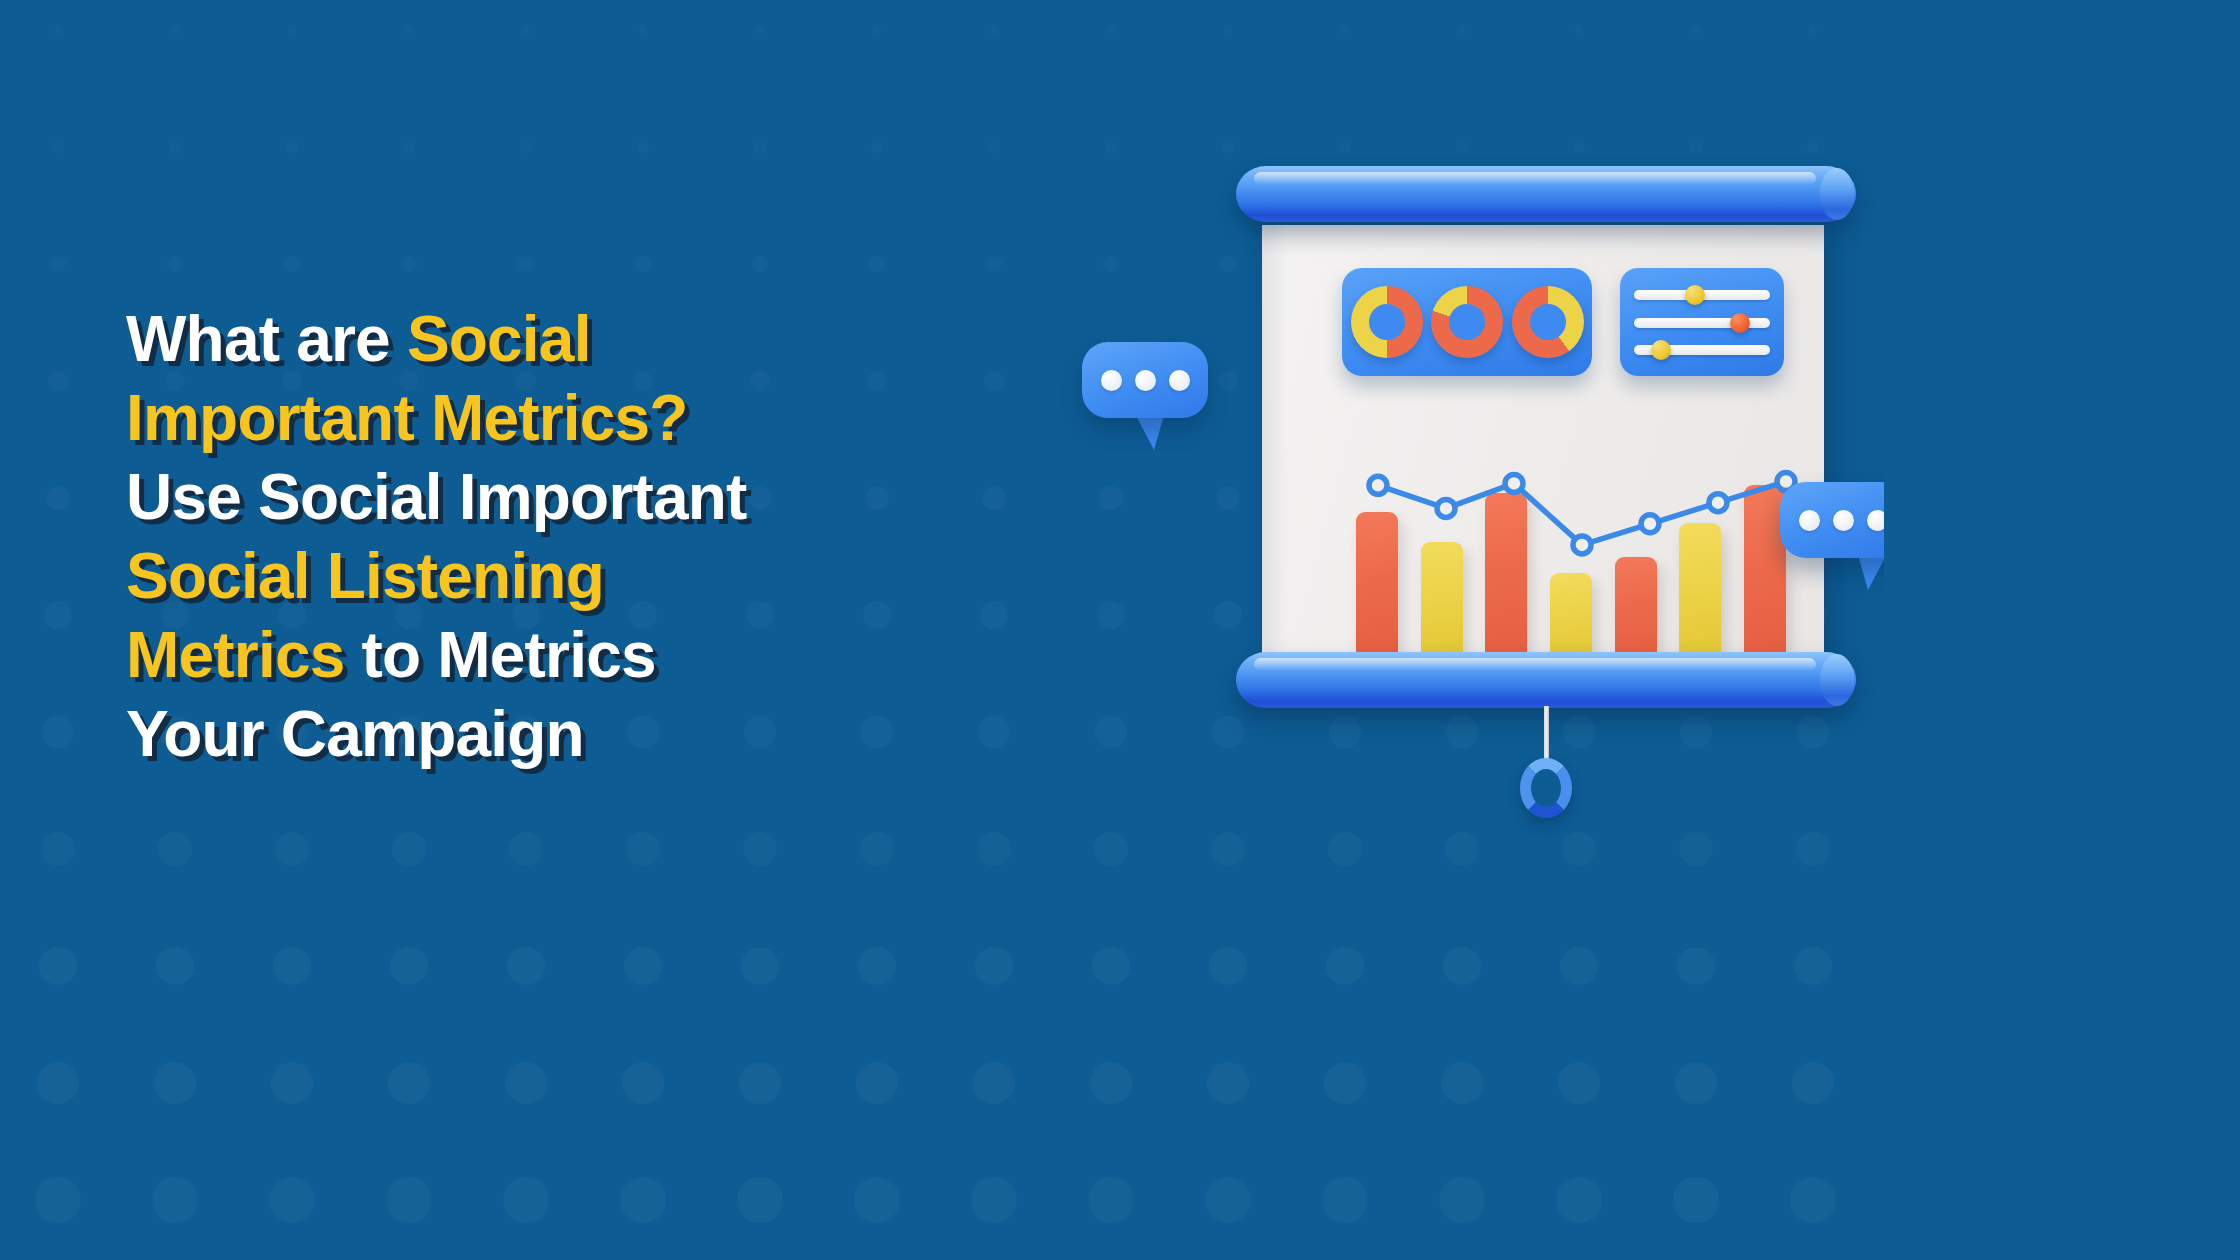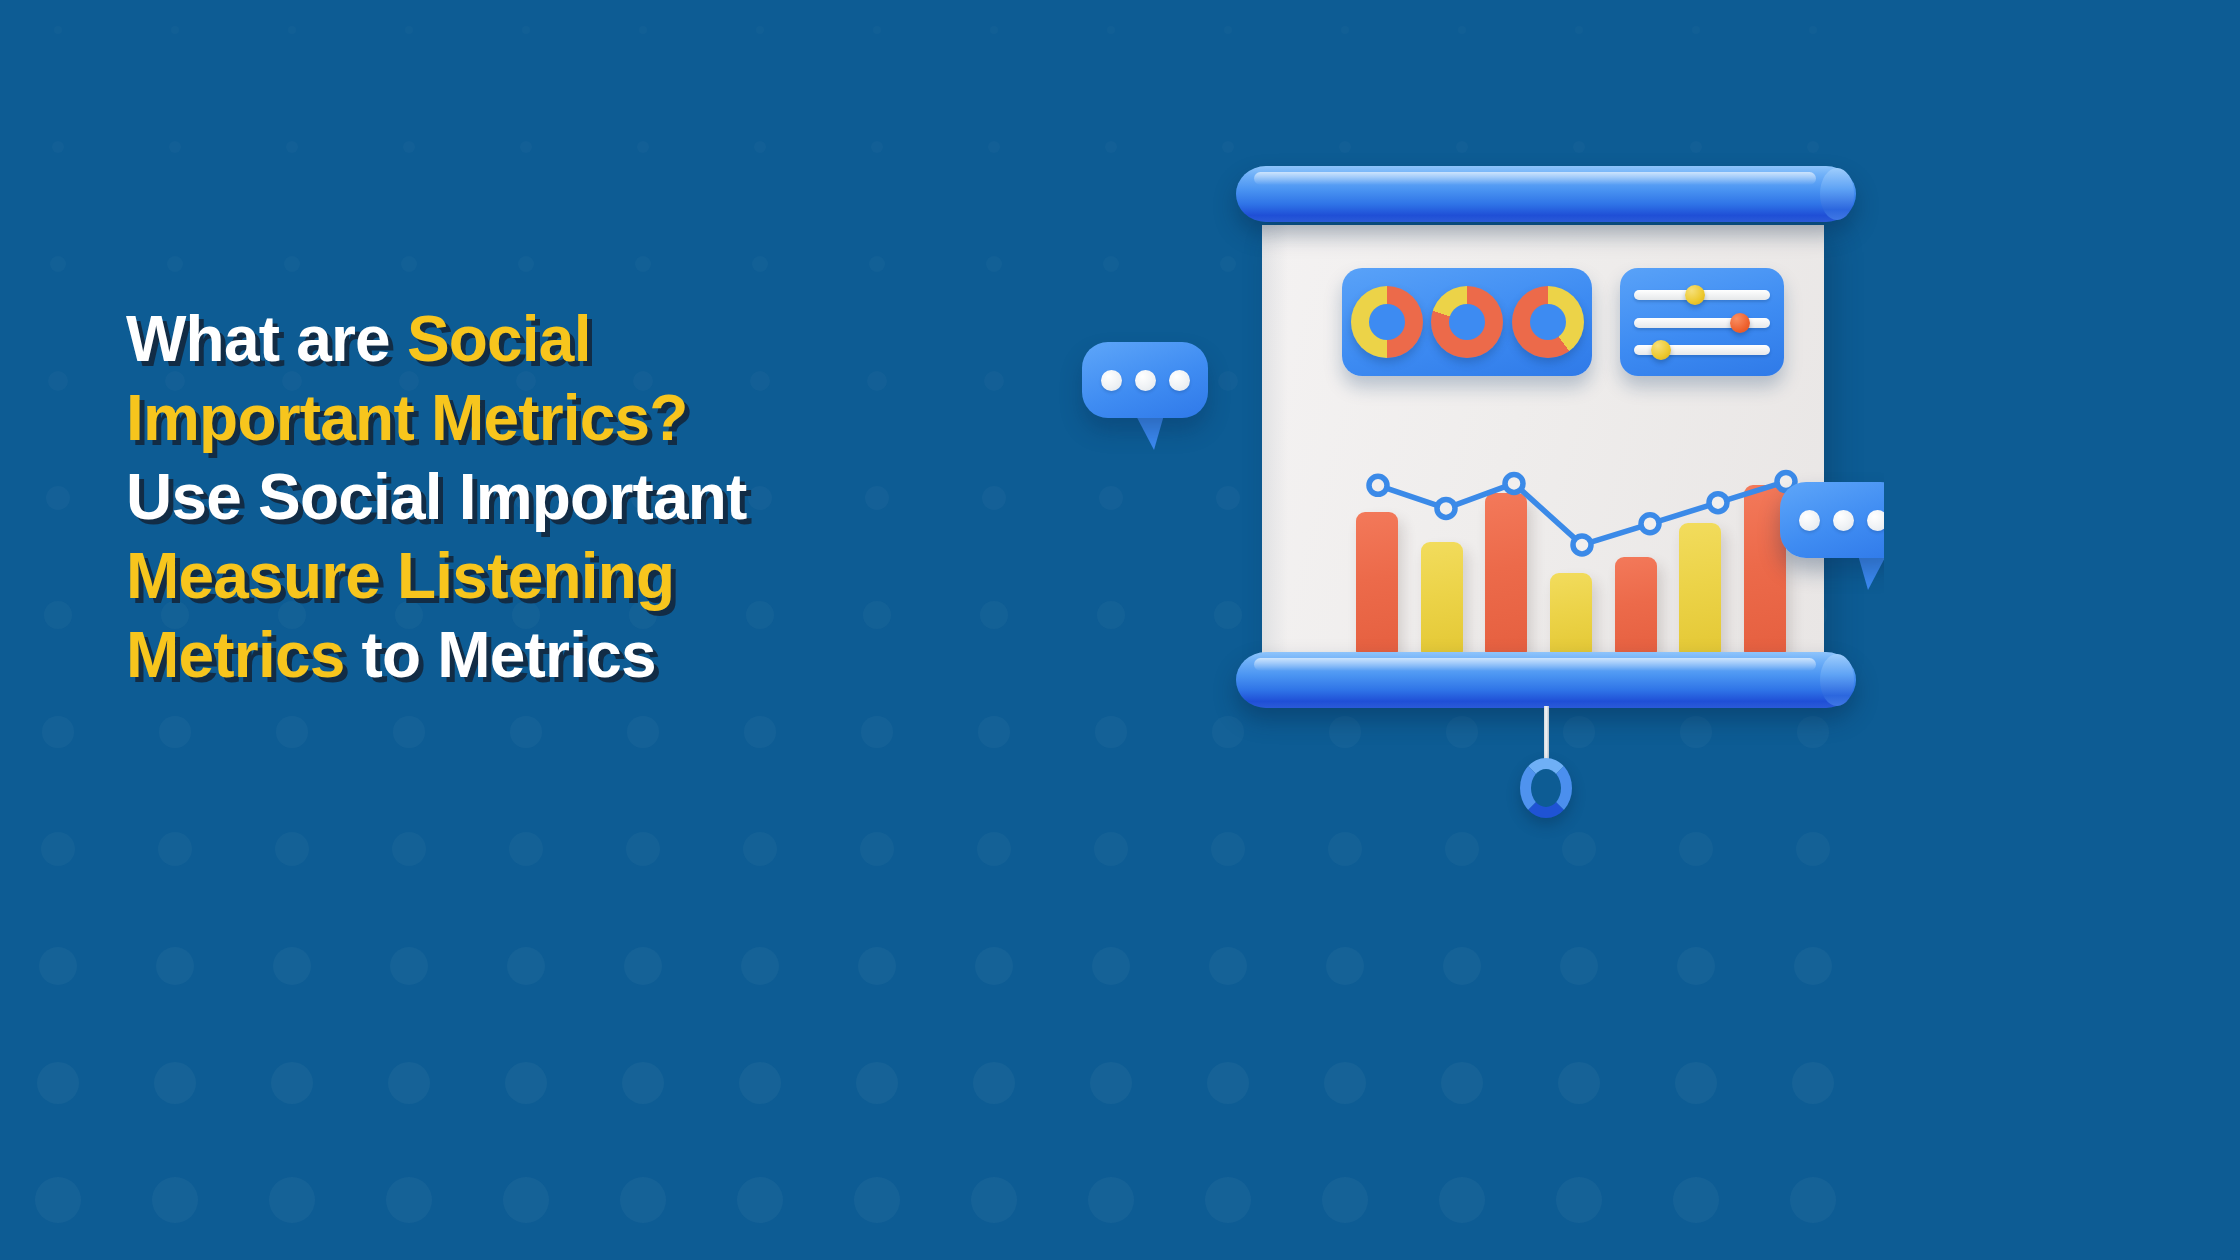--- a/index.html
+++ b/index.html
@@ -510,24 +510,27 @@
     <div class="hl-line">
       <span class="w">What are </span><span class="y">Social</span>
     </div>
     <div class="hl-line">
       <span class="y">Important Metrics?</span>
     </div>
     <div class="hl-line">
       <span class="w">Use Social Important</span>
     </div>
     <div class="hl-line">
-      <span class="y">Measure Listening</span>
+      <span class="y">Social Listening</span>
     </div>
     <div class="hl-line">
       <span class="y">Metrics </span><span class="w">to Metrics</span>
+    </div>
+    <div class="hl-line">
+      <span class="w">Your Campaign</span>
     </div>
   </div>
 
   <div id="illustration">
 
     <div class="screen-sheet"></div>
 
     <div class="donut-card">
       <div class="donuts">
         <div class="donut" id="donut1" style="background: conic-gradient(rgb(236, 106, 74) 0deg, rgb(236, 106, 74) 180deg, rgb(236, 211, 72) 180deg, rgb(236, 211, 72) 360deg);"></div>

